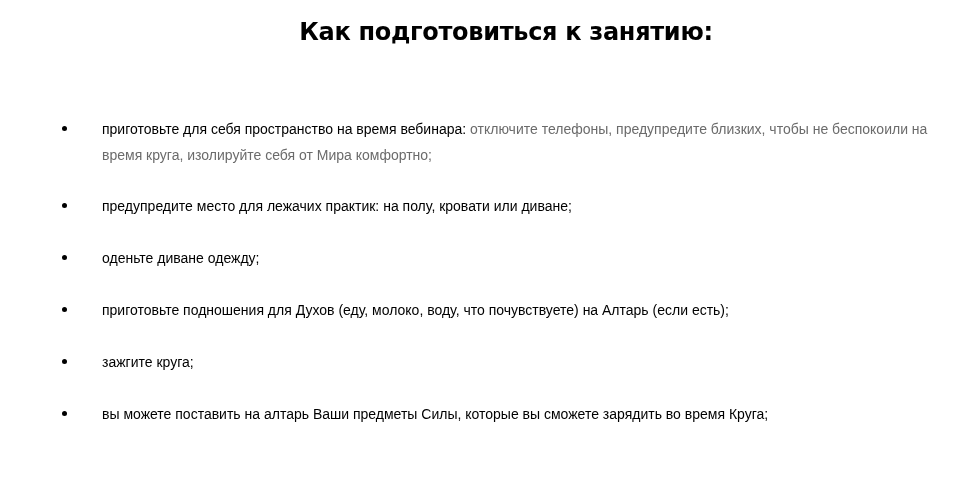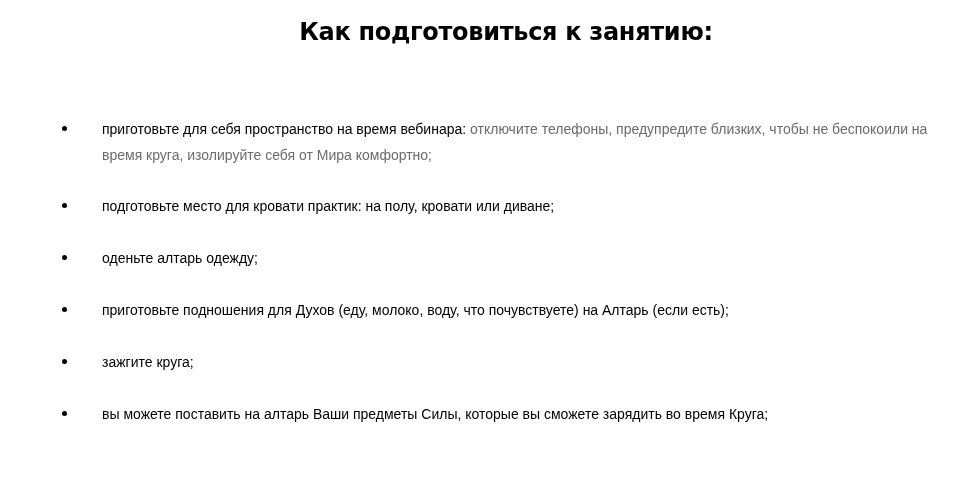--- a/index.html
+++ b/index.html
@@ -66,25 +66,25 @@
 
 <h1 class="title">Как подготовиться к занятию:</h1>
 
 <div class="list">
   <div class="item" style="top:0px">
     <span class="bullet"></span>
     <div class="text"><span>приготовьте для себя пространство на время вебинара:</span><span class="muted"> отключите телефоны, предупредите близких, чтобы не беспокоили на время круга, изолируйте себя от Мира комфортно;</span></div>
   </div>
   <div class="item" style="top:77px">
     <span class="bullet"></span>
-    <div class="text">подготовьте место для кровати практик: на полу, кровати или диване;</div>
+    <div class="text">предупредите место для лежачих практик: на полу, кровати или диване;</div>
   </div>
   <div class="item" style="top:129px">
     <span class="bullet"></span>
-    <div class="text">оденьте алтарь одежду;</div>
+    <div class="text">оденьте диване одежду;</div>
   </div>
   <div class="item" style="top:181px">
     <span class="bullet"></span>
     <div class="text">приготовьте подношения для Духов (еду, молоко, воду, что почувствуете) на Алтарь (если есть);</div>
   </div>
   <div class="item" style="top:233px">
     <span class="bullet"></span>
     <div class="text">зажгите круга;</div>
   </div>
   <div class="item" style="top:285px">

